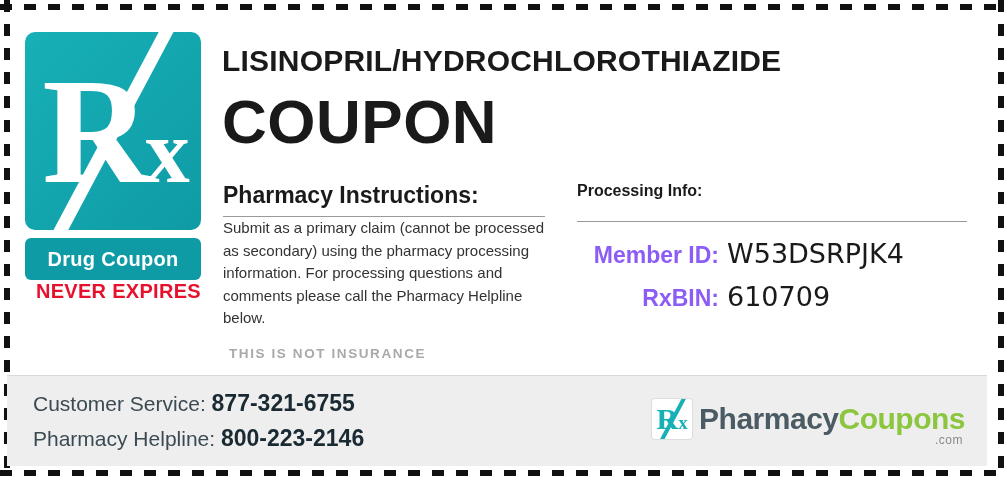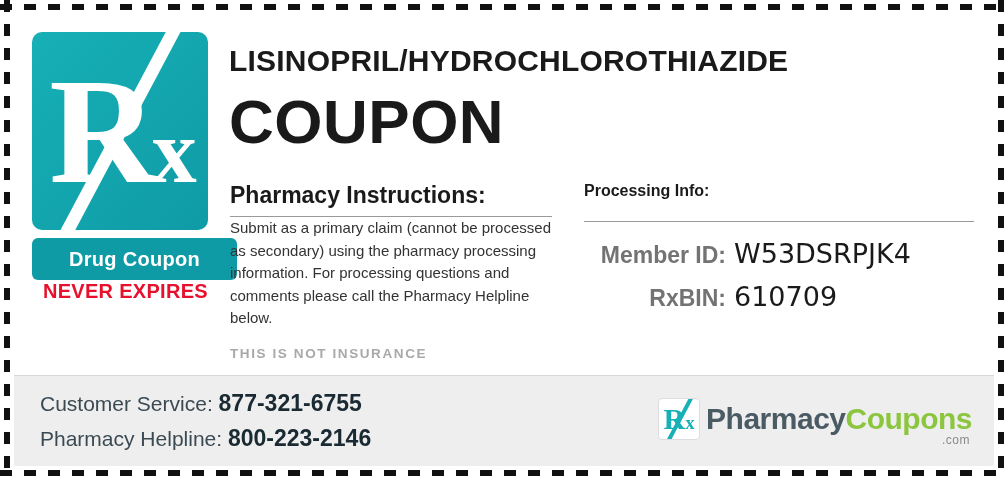--- a/index.html
+++ b/index.html
@@ -37,21 +37,21 @@
     top: 0;
     width: 6px;
     height: 480px;
     background-image: repeating-linear-gradient(to bottom, #111 0 12px, transparent 12px 24px);
   }
   .dash-left { left: 4px; }
   .dash-right { right: 4px; }
 
   .inner {
     position: absolute;
-    left: 14px;
+    left: 7px;
     top: 14px;
     width: 980px;
     height: 452px;
   }
 
   
   .top {
     position: relative;
     height: 360px;
   }
@@ -88,21 +88,21 @@
     width: 13px;
     height: 250px;
     background: #ffffff;
     left: 82px;
     top: -26px;
     transform: rotate(28deg);
     transform-origin: center;
   }
   .drug-coupon {
     margin-top: 8px;
-    width: 205px;
+    width: 176px;
     height: 42px;
     background: #0f9ba6;
     border-radius: 6px;
     color: #ffffff;
     font-size: 20px;
     font-weight: bold;
     line-height: 42px;
     text-align: center;
     letter-spacing: .3px;
   }
@@ -154,20 +154,21 @@
     font-size: 15px;
     line-height: 1.5;
     color: #333333;
   }
   .not-insurance {
     margin-top: 16px;
     font-size: 13.5px;
     color: #a9a9a9;
     letter-spacing: 1.6px;
     font-weight: bold;
+    margin-left: 6px;
   }
 
   
   .processing {
     position: absolute;
     left: 570px;
     top: 168px;
     width: 390px;
   }
   .proc-title {
@@ -182,21 +183,21 @@
   }
   .proc-row {
     display: flex;
     align-items: baseline;
     justify-content: flex-start;
     margin-bottom: 12px;
   }
   .proc-label {
     font-size: 23px;
     font-weight: bold;
-    color: #737373;
+    color: #8b5cf6;
     text-align: right;
     width: 142px;
     padding-right: 8px;
   }
   .proc-value {
     font-size: 27px;
     color: #1a1a1a;
     font-family: "DejaVu Sans", sans-serif;
   }
 

